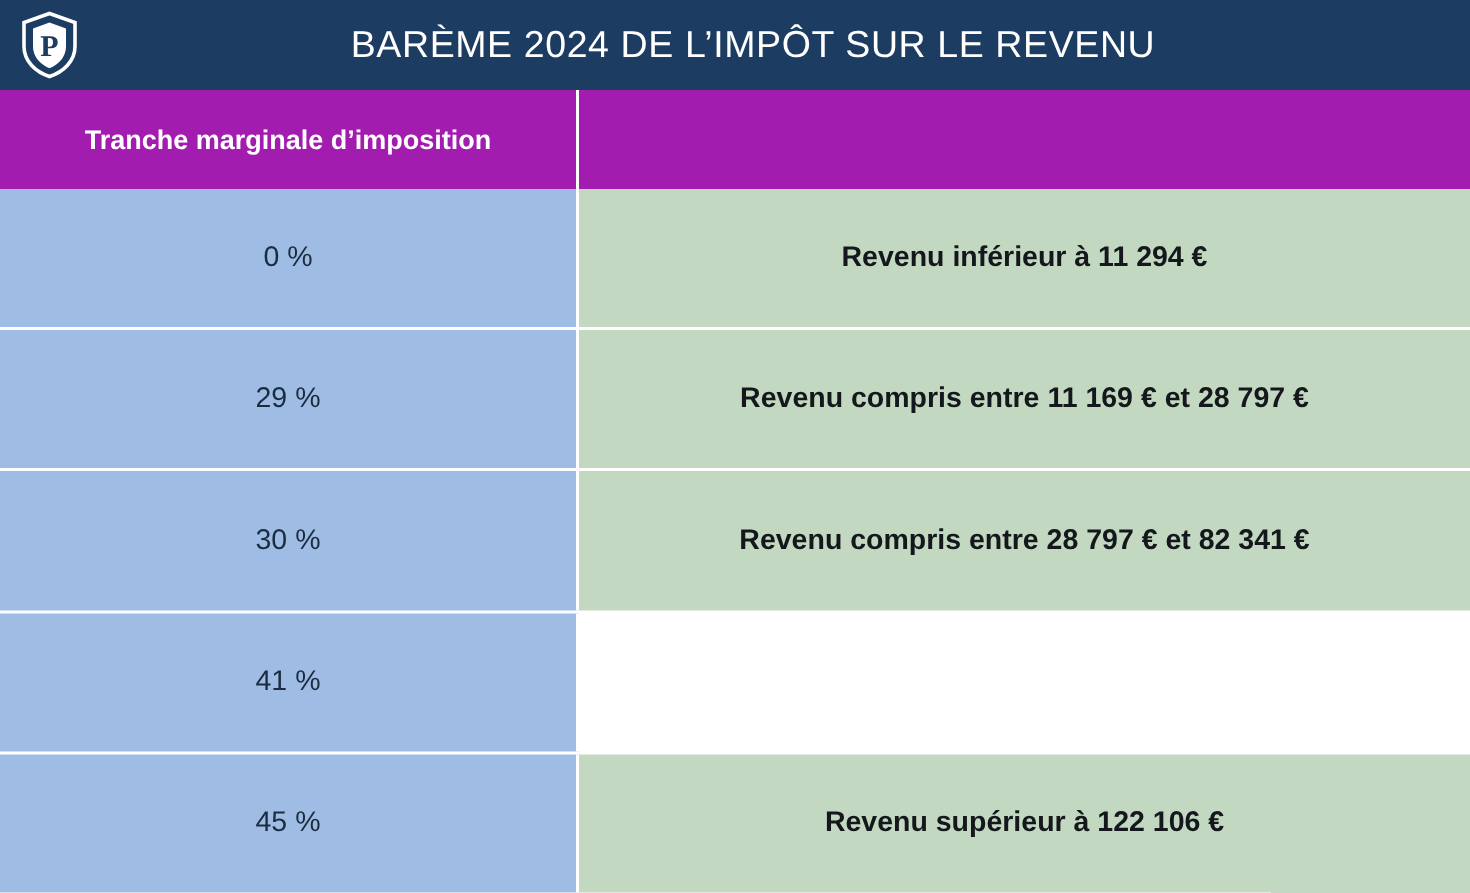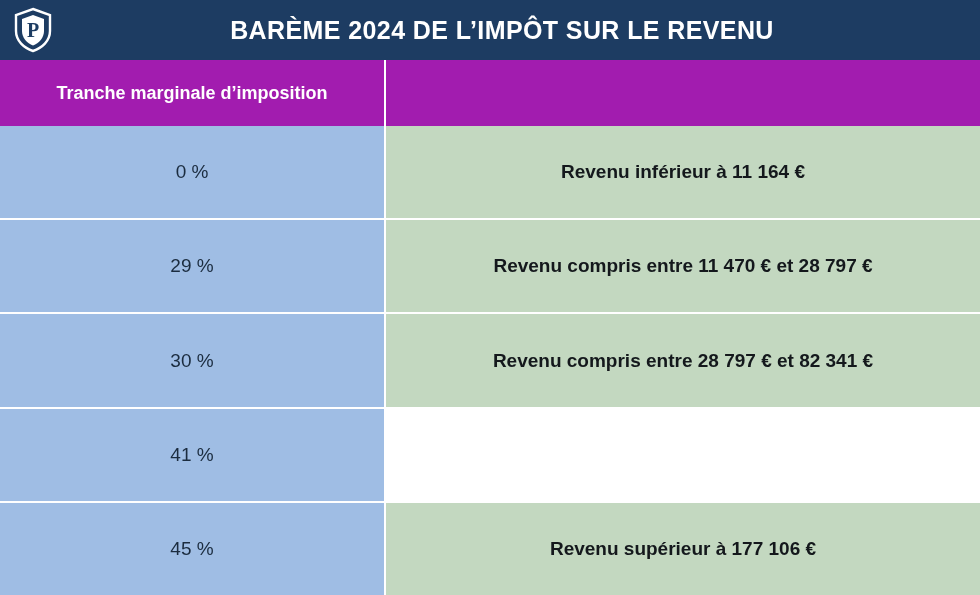--- a/index.html
+++ b/index.html
@@ -38,21 +38,21 @@
     top: 7px;
     width: 46px;
     height: 46px;
     display: flex;
     align-items: center;
     justify-content: center;
   }
   .title-text {
     color: #ffffff;
     font-size: 25px;
-    font-weight: bold;
+    font-weight: normal;
     letter-spacing: 0.4px;
     text-align: center;
     white-space: nowrap;
     margin-left: 24px;
   }
 
   
   .header-row {
     height: 66px;
     flex: 0 0 66px;
@@ -134,36 +134,36 @@
   </div>
 
   <div class="header-row">
     <div class="header-cell col-left">Tranche marginale d’imposition</div>
   </div>
 
   <div class="table-body">
 
     <div class="data-row">
       <div class="cell cell-rate col-left">0 %</div>
-      <div class="cell cell-income col-right">Revenu inférieur à 11 164 €</div>
+      <div class="cell cell-income col-right">Revenu inférieur à 11 294 €</div>
     </div>
 
     <div class="data-row">
       <div class="cell cell-rate col-left">29 %</div>
-      <div class="cell cell-income col-right">Revenu compris entre 11 470 € et 28 797 €</div>
+      <div class="cell cell-income col-right">Revenu compris entre 11 169 € et 28 797 €</div>
     </div>
 
     <div class="data-row">
       <div class="cell cell-rate col-left">30 %</div>
       <div class="cell cell-income col-right">Revenu compris entre 28 797 € et 82 341 €</div>
     </div>
 
     <div class="data-row">
       <div class="cell cell-rate col-left">41 %</div>
     </div>
 
     <div class="data-row">
       <div class="cell cell-rate col-left">45 %</div>
-      <div class="cell cell-income col-right">Revenu supérieur à 177 106 €</div>
+      <div class="cell cell-income col-right">Revenu supérieur à 122 106 €</div>
     </div>
 
   </div>
 </div>
 
 </body></html>

